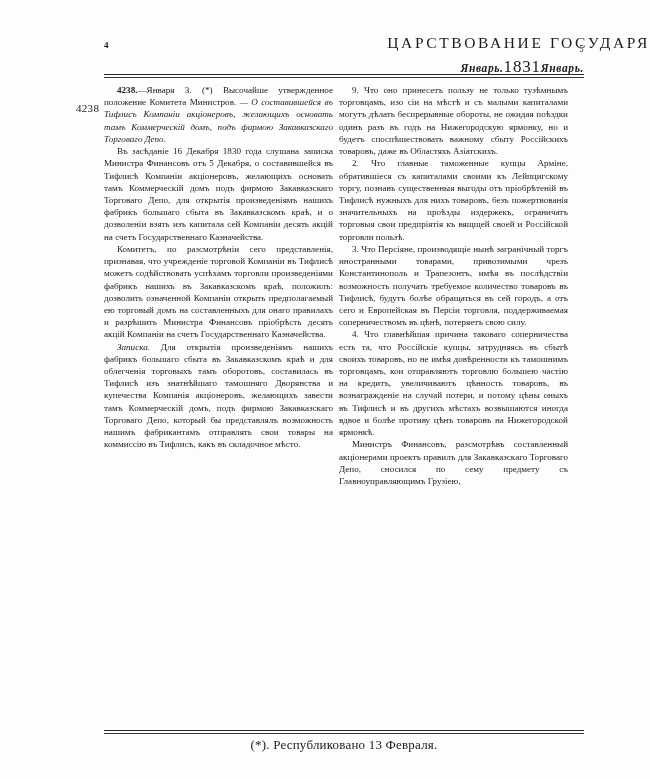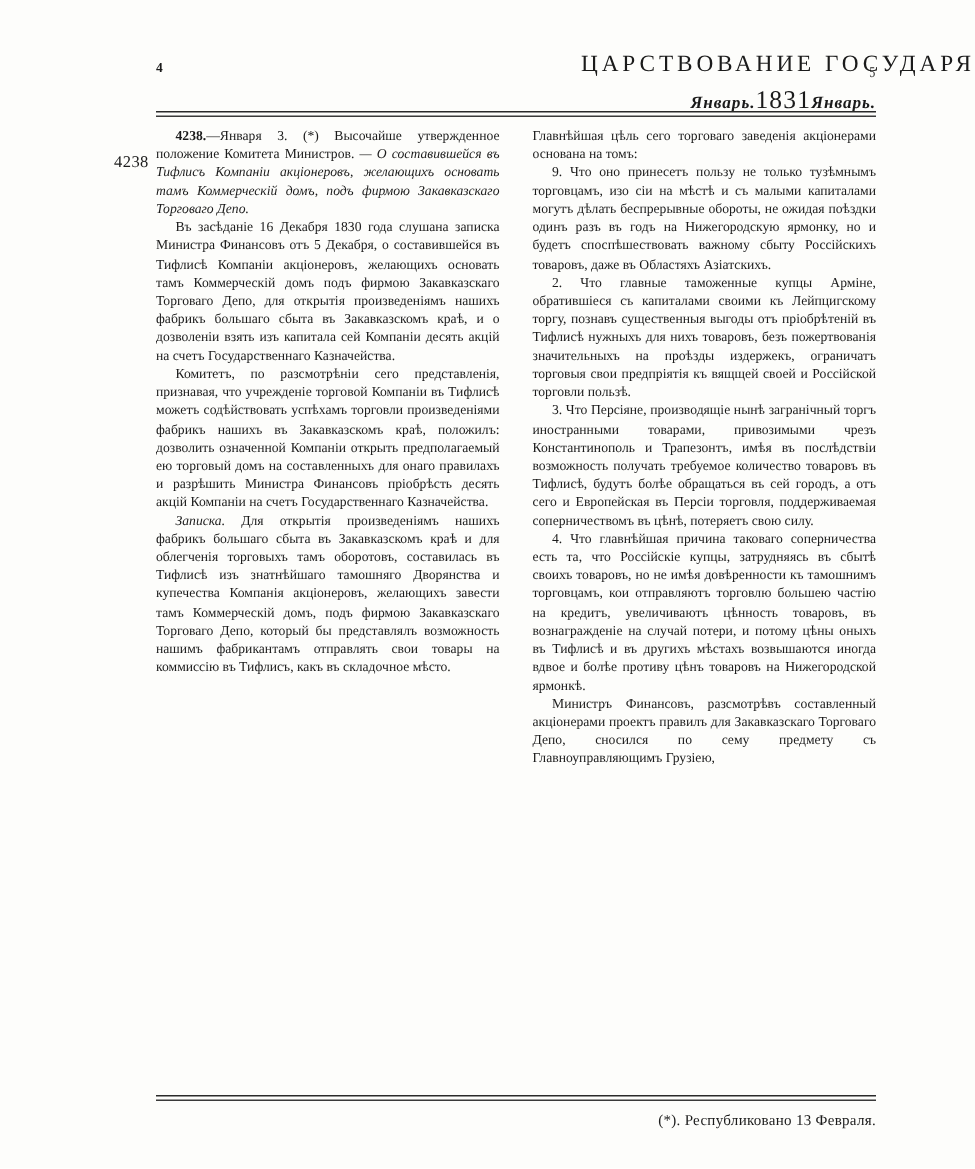--- a/index.html
+++ b/index.html
@@ -91,21 +91,21 @@
     letter-spacing: 0.3px;
   }
 
   
   .cols {
     position: absolute;
     left: 104px;
     top: 84px;
     width: 480px;
     display: flex;
-    gap: 22px;
+    gap: 6px;
   }
   .col {
     width: 229px;
     font-size: 9.1px;
     line-height: 1.345;
     text-align: justify;
     text-justify: inter-word;
     hyphens: manual;
   }
   .col p {
@@ -132,22 +132,22 @@
     left: 104px;
     right: 66px;
     bottom: 45px;
     border-top: 0.6px solid #3a3a3a;
   }
   .footnote {
     position: absolute;
     left: 104px;
     right: 66px;
     bottom: 26px;
-    font-size: 10px;
-    text-align: right;
+    font-size: 13px;
+    text-align: center;
     letter-spacing: 0.2px;
   }
 </style>
 </head>
 <body>
 
 <div class="page">
 
   <div class="page-num-left">4</div>
   <div class="header-title">ЦАРСТВОВАНИЕ ГОСУДАРЯ</div>
@@ -167,21 +167,20 @@
   <div class="cols">
 
     <div class="col">
       <p class="firstline"><span class="lead">4238.</span>—Января 3. (*) Высочайше утвержденное положение Комитета Министров. <span class="ital">— О составившейся въ Тифлисъ Компаніи акціонеровъ, желающихъ основать тамъ Коммерческій домъ, подъ фирмою Закавказскаго Торговаго Депо.</span></p>
       <p>Въ засѣданіе 16 Декабря 1830 года слушана записка Министра Финансовъ отъ 5 Декабря, о составившейся въ Тифлисѣ Компаніи акціонеровъ, желающихъ основать тамъ Коммерческій домъ подъ фирмою Закавказскаго Торговаго Депо, для открытія произведеніямъ нашихъ фабрикъ большаго сбыта въ Закавказскомъ краѣ, и о дозволеніи взять изъ капитала сей Компаніи десять акцій на счетъ Государственнаго Казначейства.</p>
       <p>Комитетъ, по разсмотрѣніи сего представленія, признавая, что учрежденіе торговой Компаніи въ Тифлисѣ можетъ содѣйствовать успѣхамъ торговли произведеніями фабрикъ нашихъ въ Закавказскомъ краѣ, положилъ: дозволить означенной Компаніи открыть предполагаемый ею торговый домъ на составленныхъ для онаго правилахъ и разрѣшить Министра Финансовъ пріобрѣсть десять акцій Компаніи на счетъ Государственнаго Казначейства.</p>
       <p><span class="ital">Записка.</span> Для открытія произведеніямъ нашихъ фабрикъ большаго сбыта въ Закавказскомъ краѣ и для облегченія торговыхъ тамъ оборотовъ, составилась въ Тифлисѣ изъ знатнѣйшаго тамошняго Дворянства и купечества Компанія акціонеровъ, желающихъ завести тамъ Коммерческій домъ, подъ фирмою Закавказскаго Торговаго Депо, который бы представлялъ возможность нашимъ фабрикантамъ отправлять свои товары на коммиссію въ Тифлисъ, какъ въ складочное мѣсто.</p>
     </div>
 
     <div class="col">
-      <p class="noind">Главнѣйшая цѣль сего торговаго заведенія акціонерами основана на томъ:</p>
       <p>9. Что оно принесетъ пользу не только тузѣмнымъ торговцамъ, изо сіи на мѣстѣ и съ малыми капиталами могутъ дѣлать беспрерывные обороты, не ожидая поѣздки одинъ разъ въ годъ на Нижегородскую ярмонку, но и будетъ споспѣшествовать важному сбыту Россійскихъ товаровъ, даже въ Областяхъ Азіатскихъ.</p>
       <p>2. Что главные таможенные купцы Арміне, обратившіеся съ капиталами своими къ Лейпцигскому торгу, познавъ существенныя выгоды отъ пріобрѣтеній въ Тифлисѣ нужныхъ для нихъ товаровъ, безъ пожертвованія значительныхъ на проѣзды издержекъ, ограничатъ торговыя свои предпріятія къ вящщей своей и Россійской торговли пользѣ.</p>
       <p>3. Что Персіяне, производящіе нынѣ загранічный торгъ иностранными товарами, привозимыми чрезъ Константинополь и Трапезонтъ, имѣя въ послѣдствіи возможность получать требуемое количество товаровъ въ Тифлисѣ, будутъ болѣе обращаться въ сей городъ, а отъ сего и Европейская въ Персіи торговля, поддерживаемая соперничествомъ въ цѣнѣ, потеряетъ свою силу.</p>
       <p>4. Что главнѣйшая причина таковаго соперничества есть та, что Россійскіе купцы, затрудняясь въ сбытѣ своихъ товаровъ, но не имѣя довѣренности къ тамошнимъ торговцамъ, кои отправляютъ торговлю большею частію на кредитъ, увеличиваютъ цѣнность товаровъ, въ вознагражденіе на случай потери, и потому цѣны оныхъ въ Тифлисѣ и въ другихъ мѣстахъ возвышаются иногда вдвое и болѣе противу цѣнъ товаровъ на Нижегородской ярмонкѣ.</p>
       <p>Министръ Финансовъ, разсмотрѣвъ составленный акціонерами проектъ правилъ для Закавказскаго Торговаго Депо, сносился по сему предмету съ Главноуправляющимъ Грузіею,</p>
     </div>
 
   </div>
 
   <div class="foot-rule"></div>

